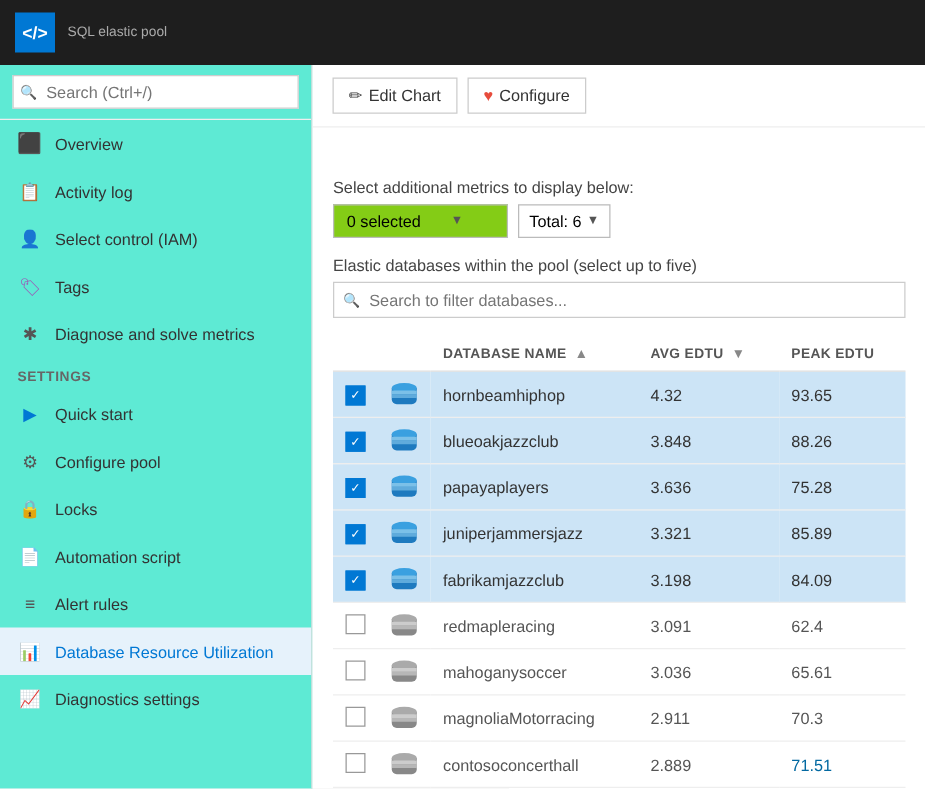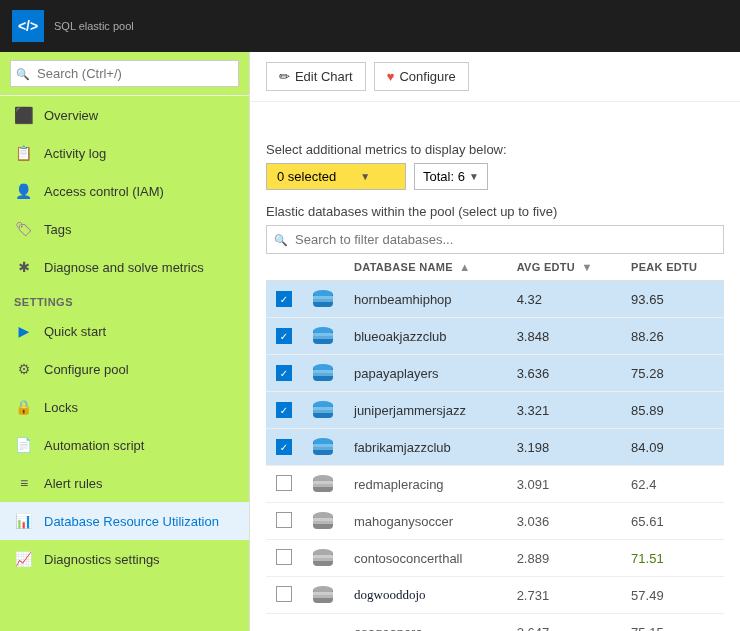--- a/index.html
+++ b/index.html
@@ -34,21 +34,21 @@
     
     .main-layout {
       display: flex;
       flex: 1;
       overflow: hidden;
     }
 
     
     .sidebar {
       width: 250px;
-      background: #bef264;
+      background: #5eead4;
       border-right: 1px solid #ddd;
       display: flex;
       flex-direction: column;
       flex-shrink: 0;
       overflow-y: auto;
     }
     .sidebar-search {
       display: flex;
       align-items: center;
       padding: 8px 10px;
@@ -145,21 +145,21 @@
     .metrics-select-row {
       display: flex;
       align-items: center;
       gap: 8px;
       margin-bottom: 14px;
     }
     .metrics-dropdown {
       border: 1px solid #bbb;
       padding: 5px 10px;
       font-size: 13px;
-      background: #fde047;
+      background: #84cc16;
       cursor: pointer;
       display: flex;
       align-items: center;
       gap: 24px;
       min-width: 140px;
     }
     .metrics-total {
       display: flex;
       align-items: center;
       gap: 4px;
@@ -169,21 +169,21 @@
       background: #fff;
     }
 
     .db-section-label {
       font-size: 13px;
       color: #444;
       margin-bottom: 6px;
     }
     .db-search-wrap {
       position: relative;
-      margin-bottom: 0;
+      margin-bottom: 16px;
     }
     .db-search-wrap::before {
       content: '🔍';
       position: absolute;
       left: 8px;
       top: 50%;
       transform: translateY(-50%);
       font-size: 11px;
       color: #888;
     }
@@ -270,21 +270,21 @@
     <div class="sidebar-item">
       <div class="icon-box" style="color:#0078d4;font-size:16px;">⬛</div>
       <span>Overview</span>
     </div>
     <div class="sidebar-item">
       <div class="icon-box" style="color:#0078d4;font-size:14px;">📋</div>
       <span>Activity log</span>
     </div>
     <div class="sidebar-item">
       <div class="icon-box" style="color:#0078d4;font-size:14px;">👤</div>
-      <span>Access control (IAM)</span>
+      <span>Select control (IAM)</span>
     </div>
     <div class="sidebar-item">
       <div class="icon-box" style="color:#9b59b6;font-size:14px;">🏷</div>
       <span>Tags</span>
     </div>
     <div class="sidebar-item">
       <div class="icon-box" style="color:#555;font-size:14px;">✱</div>
       <span>Diagnose and solve metrics</span>
     </div>
 
@@ -474,34 +474,48 @@
             <tr>
       <td class="checkbox-cell">
         <span class="check-box-empty"></span>
       </td>
       <td class="db-icon-cell"><span style="display:inline-block;position:relative;width:22px;height:22px;vertical-align:middle;">
       <span style="display:block;position:absolute;top:6px;left:1px;width:20px;height:13px;background:#888;border-radius:0 0 4px 4px;"></span>
       <span style="display:block;position:absolute;top:2px;left:1px;width:20px;height:8px;background:#aaa;border-radius:50%;"></span>
       <span style="display:block;position:absolute;top:8px;left:1px;width:20px;height:3px;background:#ccc;"></span>
       <span style="display:block;position:absolute;top:11px;left:1px;width:20px;height:3px;background:#ccc;opacity:0.7;"></span>
     </span></td>
-      <td style="color:#555;">contosoconcerthall</td>
-      <td style="color:#555;">2.889</td>
-      <td style="color:#4d7c0f;">71.51</td>
+      <td style="color:#555;">magnoliaMotorracing</td>
+      <td style="color:#555;">2.911</td>
+      <td style="color:#555;">70.3</td>
     </tr>
             <tr>
       <td class="checkbox-cell">
         <span class="check-box-empty"></span>
       </td>
       <td class="db-icon-cell"><span style="display:inline-block;position:relative;width:22px;height:22px;vertical-align:middle;">
       <span style="display:block;position:absolute;top:6px;left:1px;width:20px;height:13px;background:#888;border-radius:0 0 4px 4px;"></span>
       <span style="display:block;position:absolute;top:2px;left:1px;width:20px;height:8px;background:#aaa;border-radius:50%;"></span>
       <span style="display:block;position:absolute;top:8px;left:1px;width:20px;height:3px;background:#ccc;"></span>
       <span style="display:block;position:absolute;top:11px;left:1px;width:20px;height:3px;background:#ccc;opacity:0.7;"></span>
     </span></td>
+      <td style="color:#555;">contosoconcerthall</td>
+      <td style="color:#555;">2.889</td>
+      <td style="color:#0369a1;">71.51</td>
+    </tr>
+            <tr>
+      <td class="checkbox-cell">
+        <span class="check-box-empty"></span>
+      </td>
+      <td class="db-icon-cell"><span style="display:inline-block;position:relative;width:22px;height:22px;vertical-align:middle;">
+      <span style="display:block;position:absolute;top:6px;left:1px;width:20px;height:13px;background:#888;border-radius:0 0 4px 4px;"></span>
+      <span style="display:block;position:absolute;top:2px;left:1px;width:20px;height:8px;background:#aaa;border-radius:50%;"></span>
+      <span style="display:block;position:absolute;top:8px;left:1px;width:20px;height:3px;background:#ccc;"></span>
+      <span style="display:block;position:absolute;top:11px;left:1px;width:20px;height:3px;background:#ccc;opacity:0.7;"></span>
+    </span></td>
       <td style="color:#0f172a;font-family:Liberation Serif, serif;">dogwooddojo</td>
       <td style="color:#555;">2.731</td>
       <td style="color:#555;">57.49</td>
     </tr>
             <tr>
       <td class="checkbox-cell">
         
       </td>
       <td class="db-icon-cell"><span style="display:inline-block;position:relative;width:22px;height:22px;vertical-align:middle;">
       

